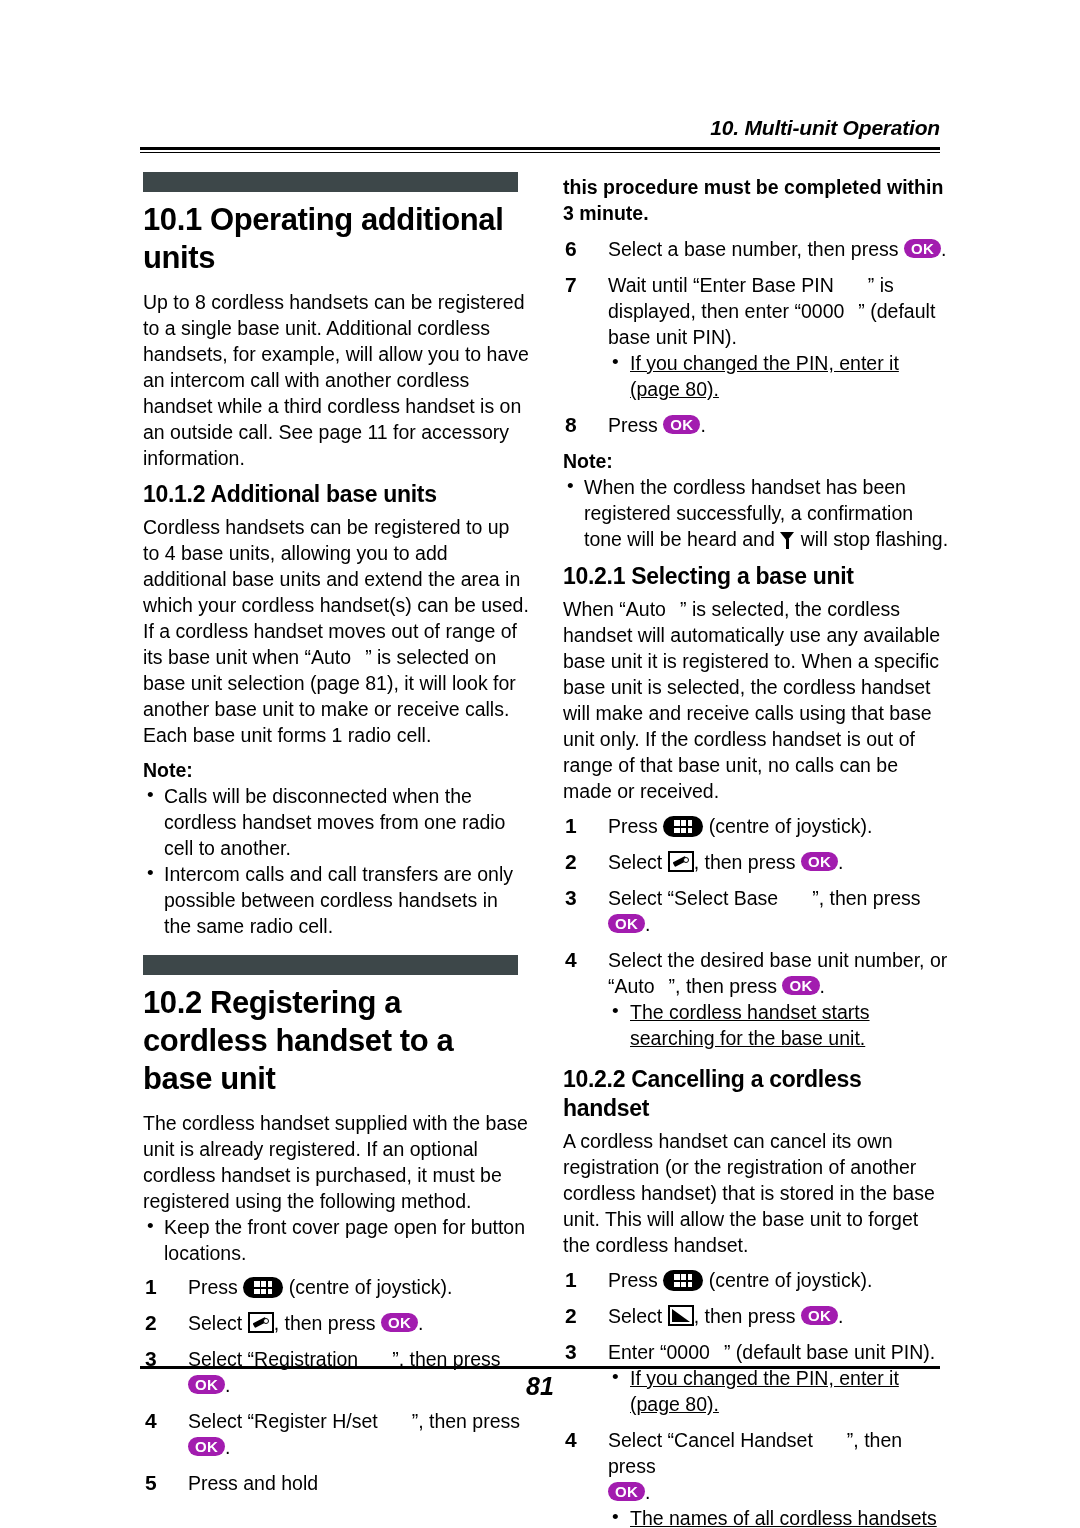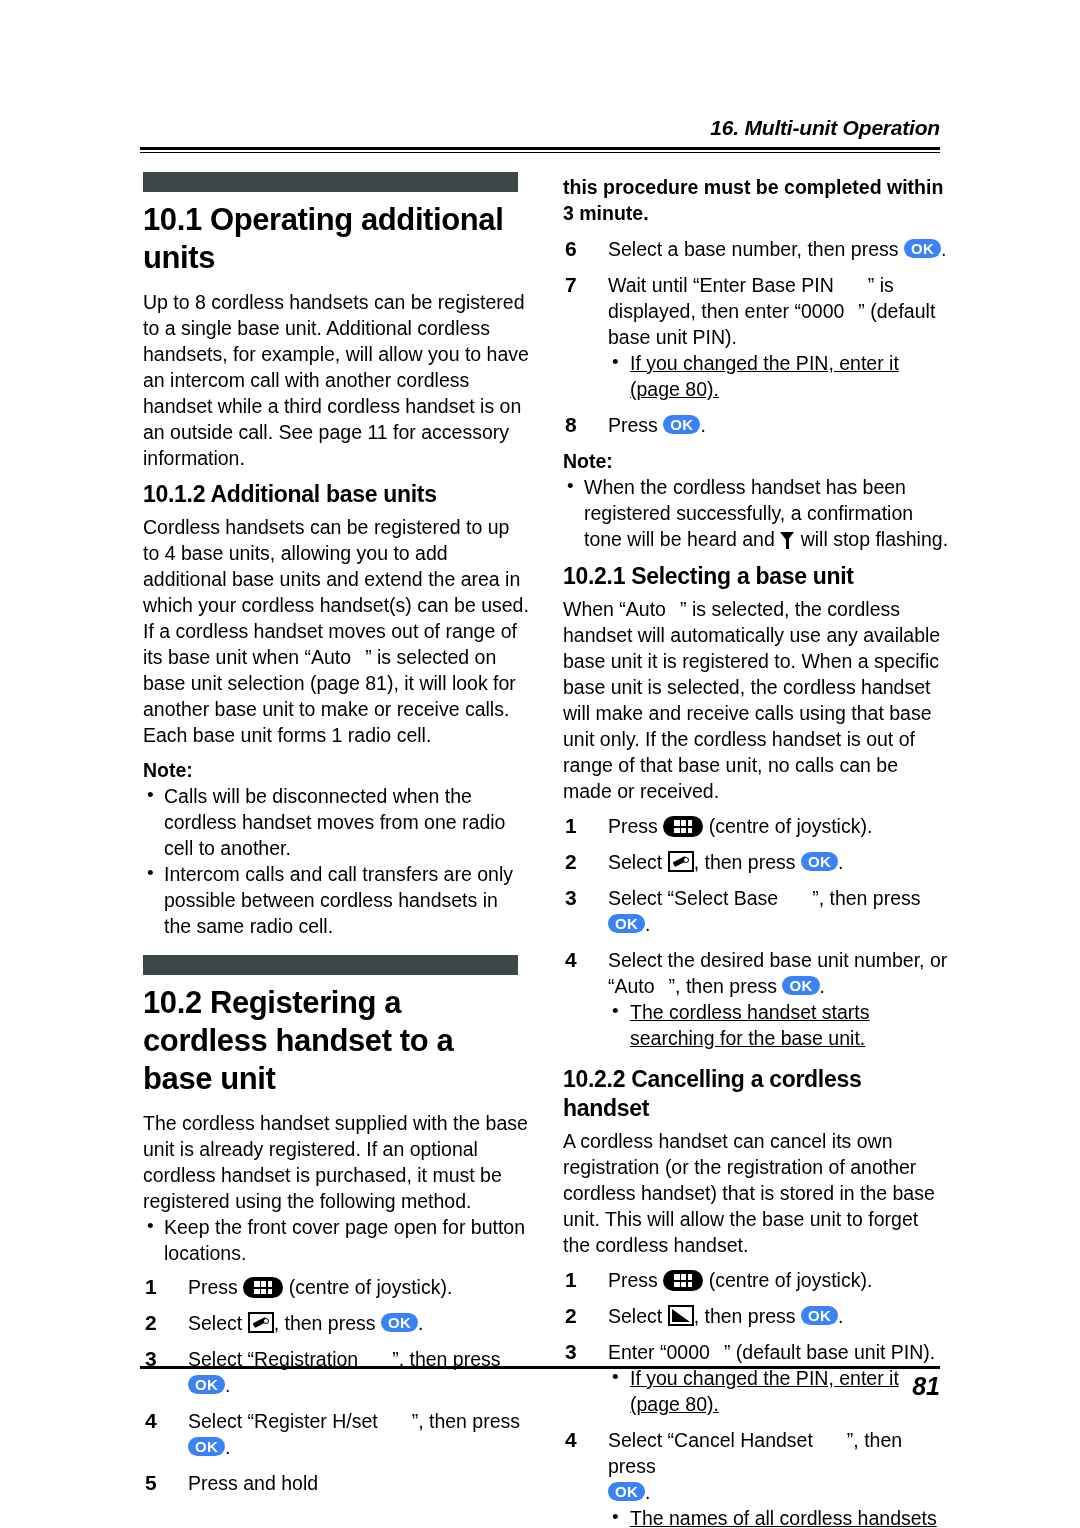--- a/index.html
+++ b/index.html
@@ -127,21 +127,21 @@
   }
   ol.steps ul.bullets {
     margin-top: 0;
     margin-bottom: 0;
   }
   ol.steps ul.bullets > li { padding-left: 22px; text-decoration: underline; }
 
   
   .key-ok {
     display: inline-block;
-    background: #3b82f6;
+    background: #a21caf;
     color: #fff;
     font-weight: bold;
     font-size: 15px;
     line-height: 19px;
     padding: 0 7px;
     border-radius: 10px;
     vertical-align: 2px;
     letter-spacing: 0.3px;
   }
   .key-joy {
@@ -254,32 +254,32 @@
     left: 140px;
     top: 1366px;
     width: 800px;
     border-top: 3px solid #000;
   }
   .page-number {
     position: absolute;
     left: 140px;
     top: 1372px;
     width: 800px;
-    text-align: right;
+    text-align: center;
     font-size: 25px;
     font-weight: bold;
     font-style: italic;
   }
 </style>
 </head>
 <body>
 
 <div class="page">
 
-  <div class="chapter-header">16. Multi-unit Operation</div>
+  <div class="chapter-header">10. Multi-unit Operation</div>
   <div class="header-rule"></div>
 
   <div class="col col-left">
 
     <div class="banner"></div>
     <h1 class="sec">10.1 Operating additional units</h1>
 
     <p class="body">Up to 8 cordless handsets can be registered to a single base unit. Additional cordless handsets, for example, will allow you to have an intercom call with another cordless handset while a third cordless handset is on an outside call. See page 11 for accessory information.</p>
 
     <h2 class="subsec">10.1.2 Additional base units</h2>

